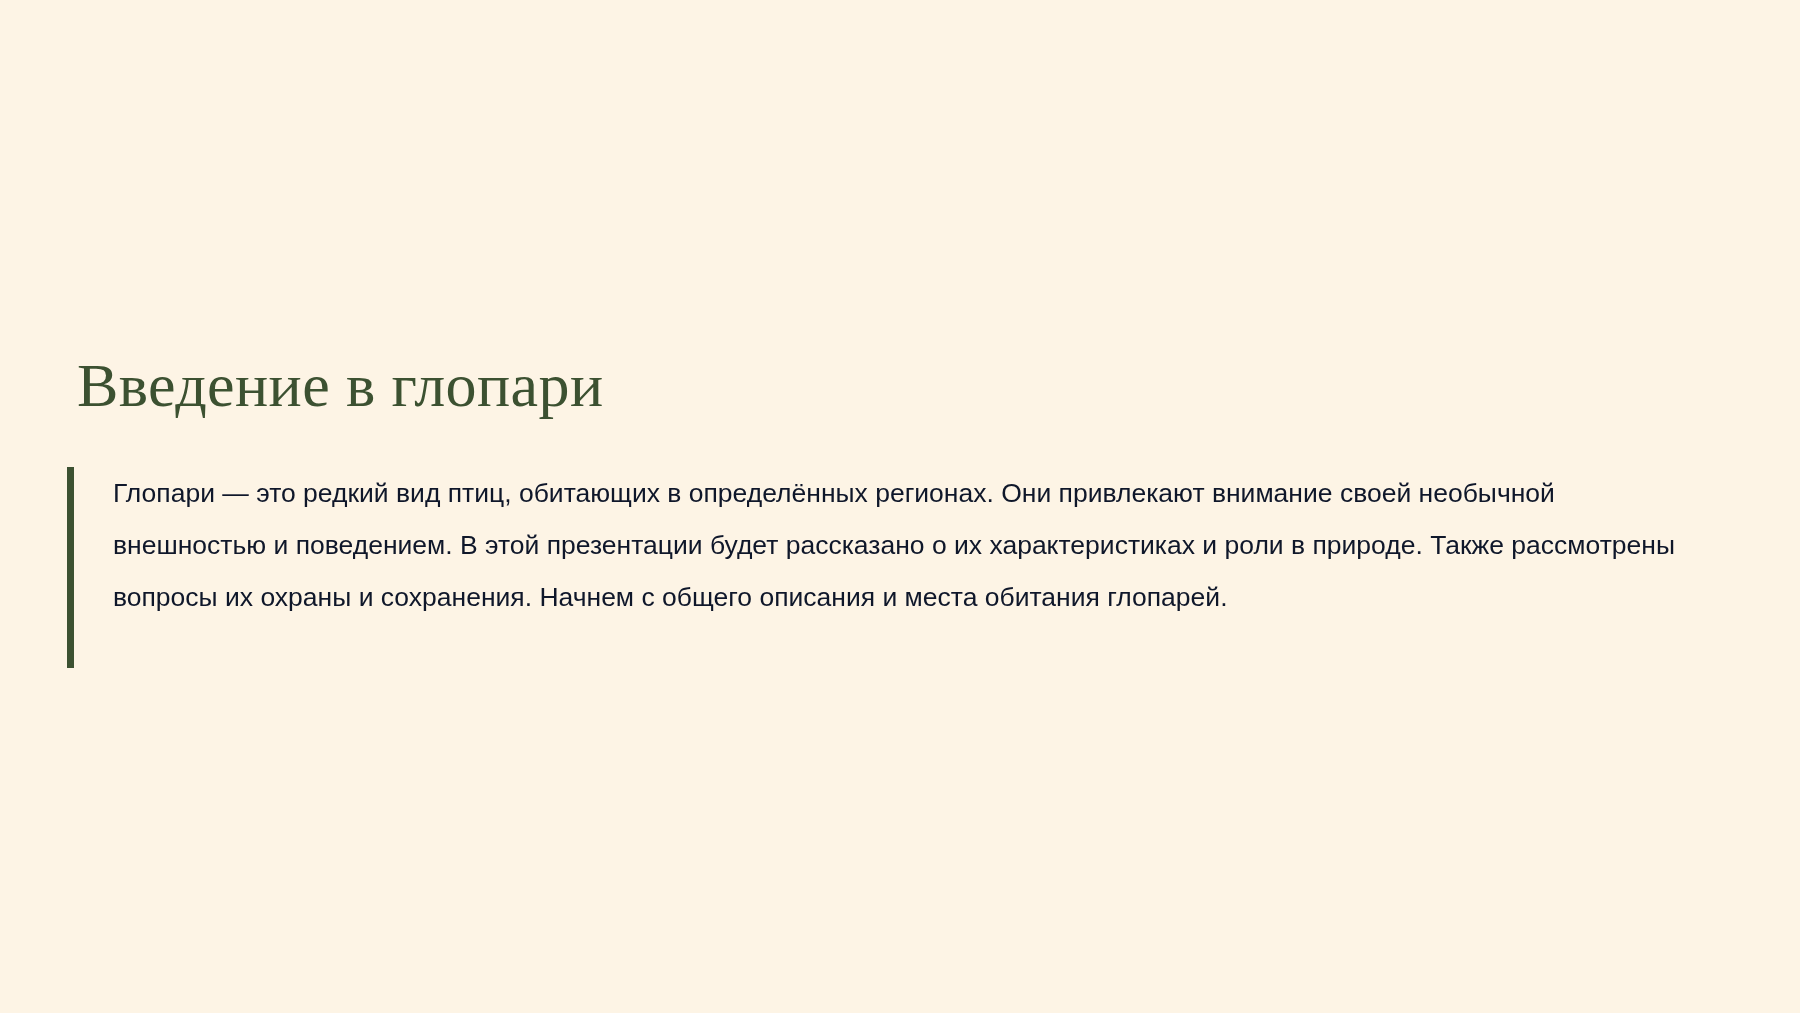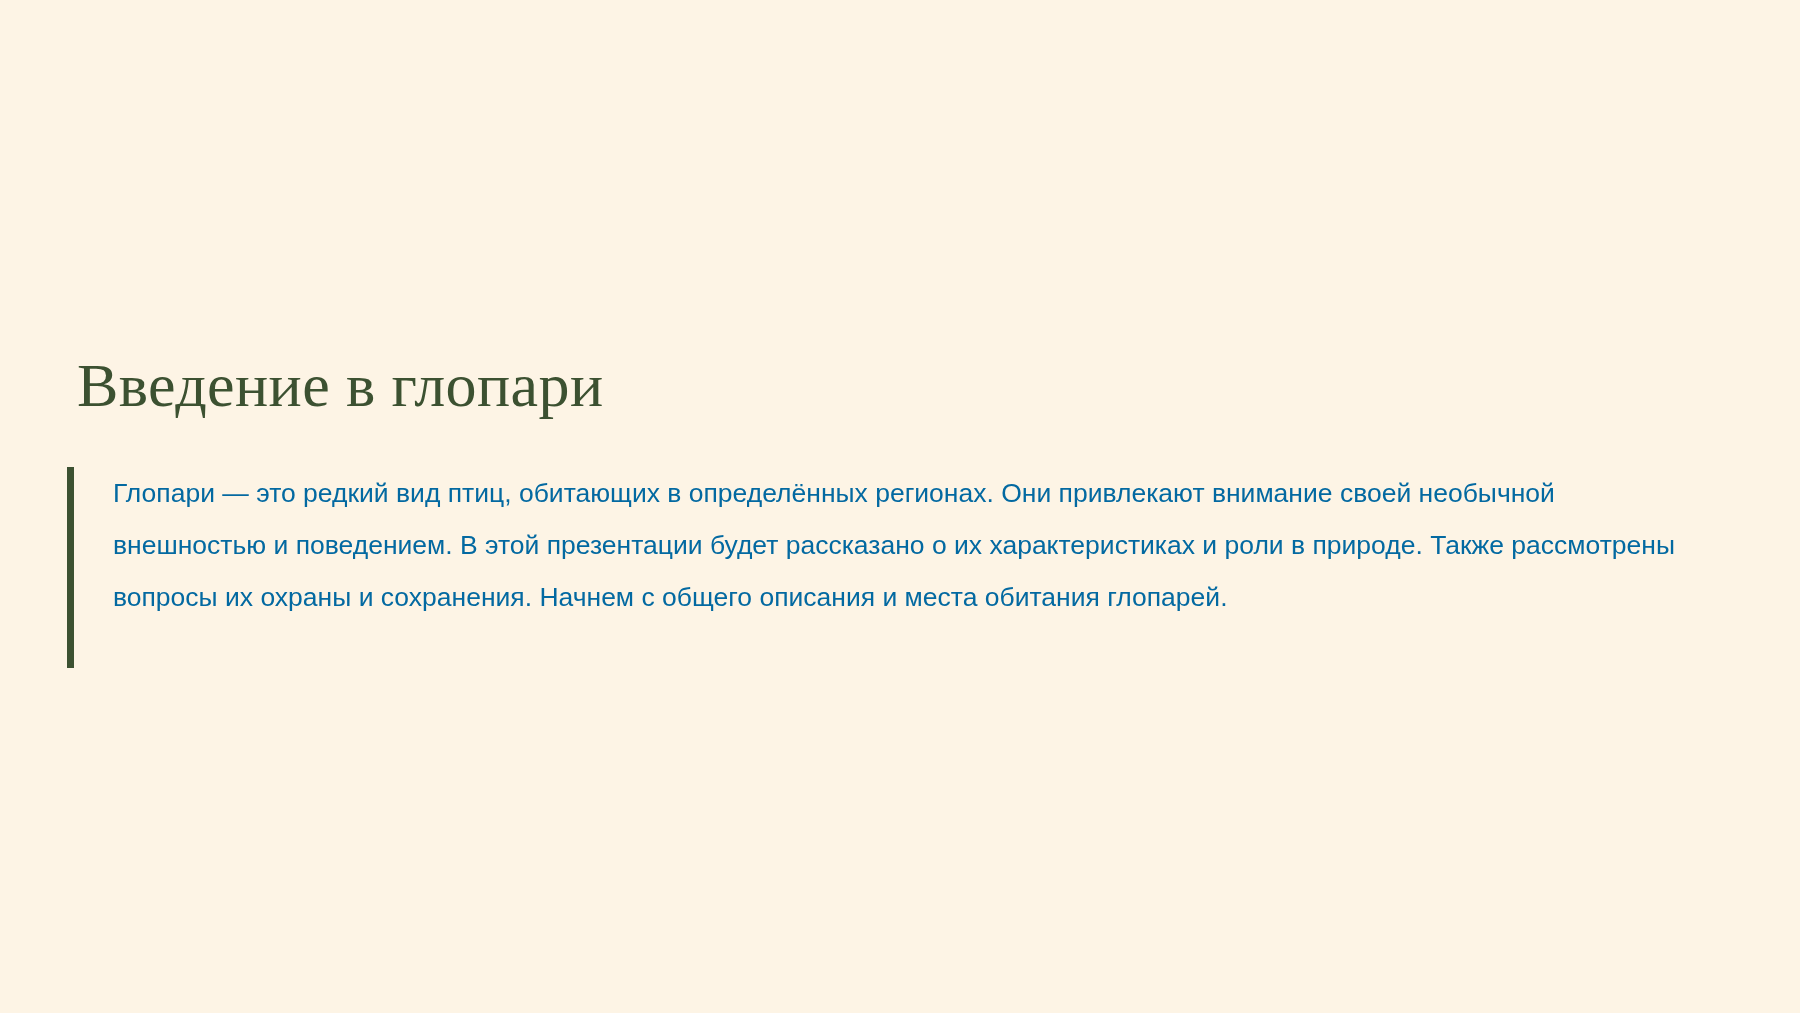--- a/index.html
+++ b/index.html
@@ -65,21 +65,21 @@
     padding-left: 39px;
     box-sizing: border-box;
   }
 
   .body-text {
     margin: 0;
     font-family: "Liberation Sans", "DejaVu Sans", sans-serif;
     font-size: 26.5px;
     font-weight: 400;
     line-height: 52px;
-    color: #0369a1;
+    color: #0f172a;
     text-align: left;
     max-width: 1600px;
   }
 </style>
 </head>
 <body>
 
 <div class="slide">
   <div class="slide-content">
 

